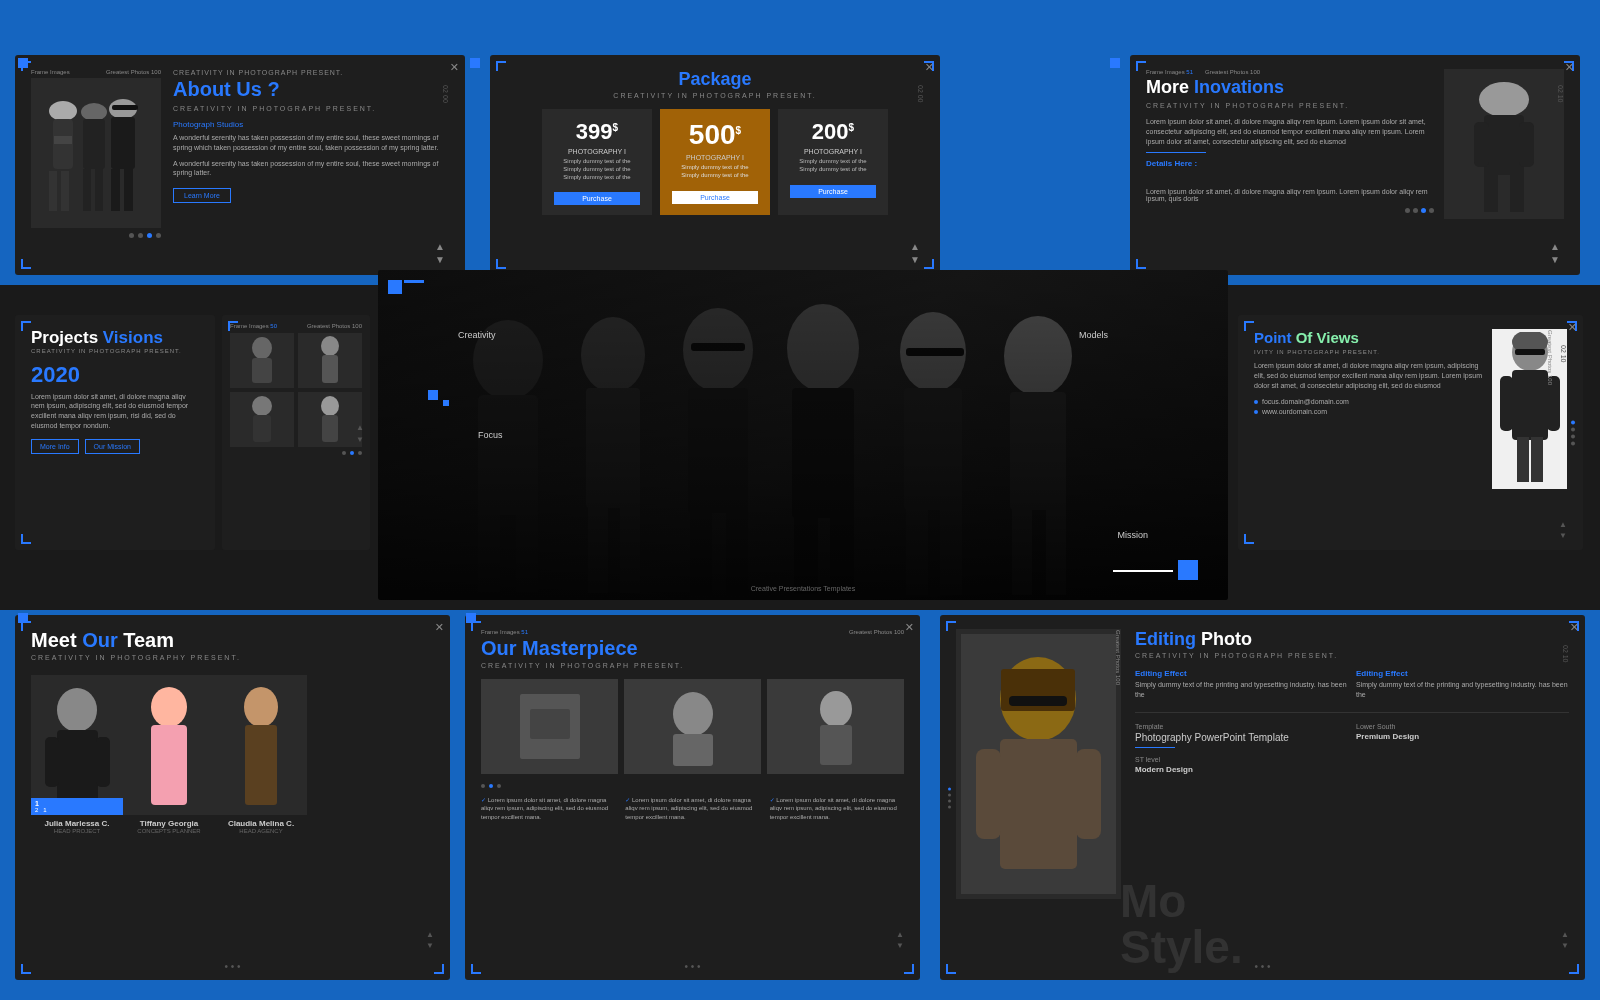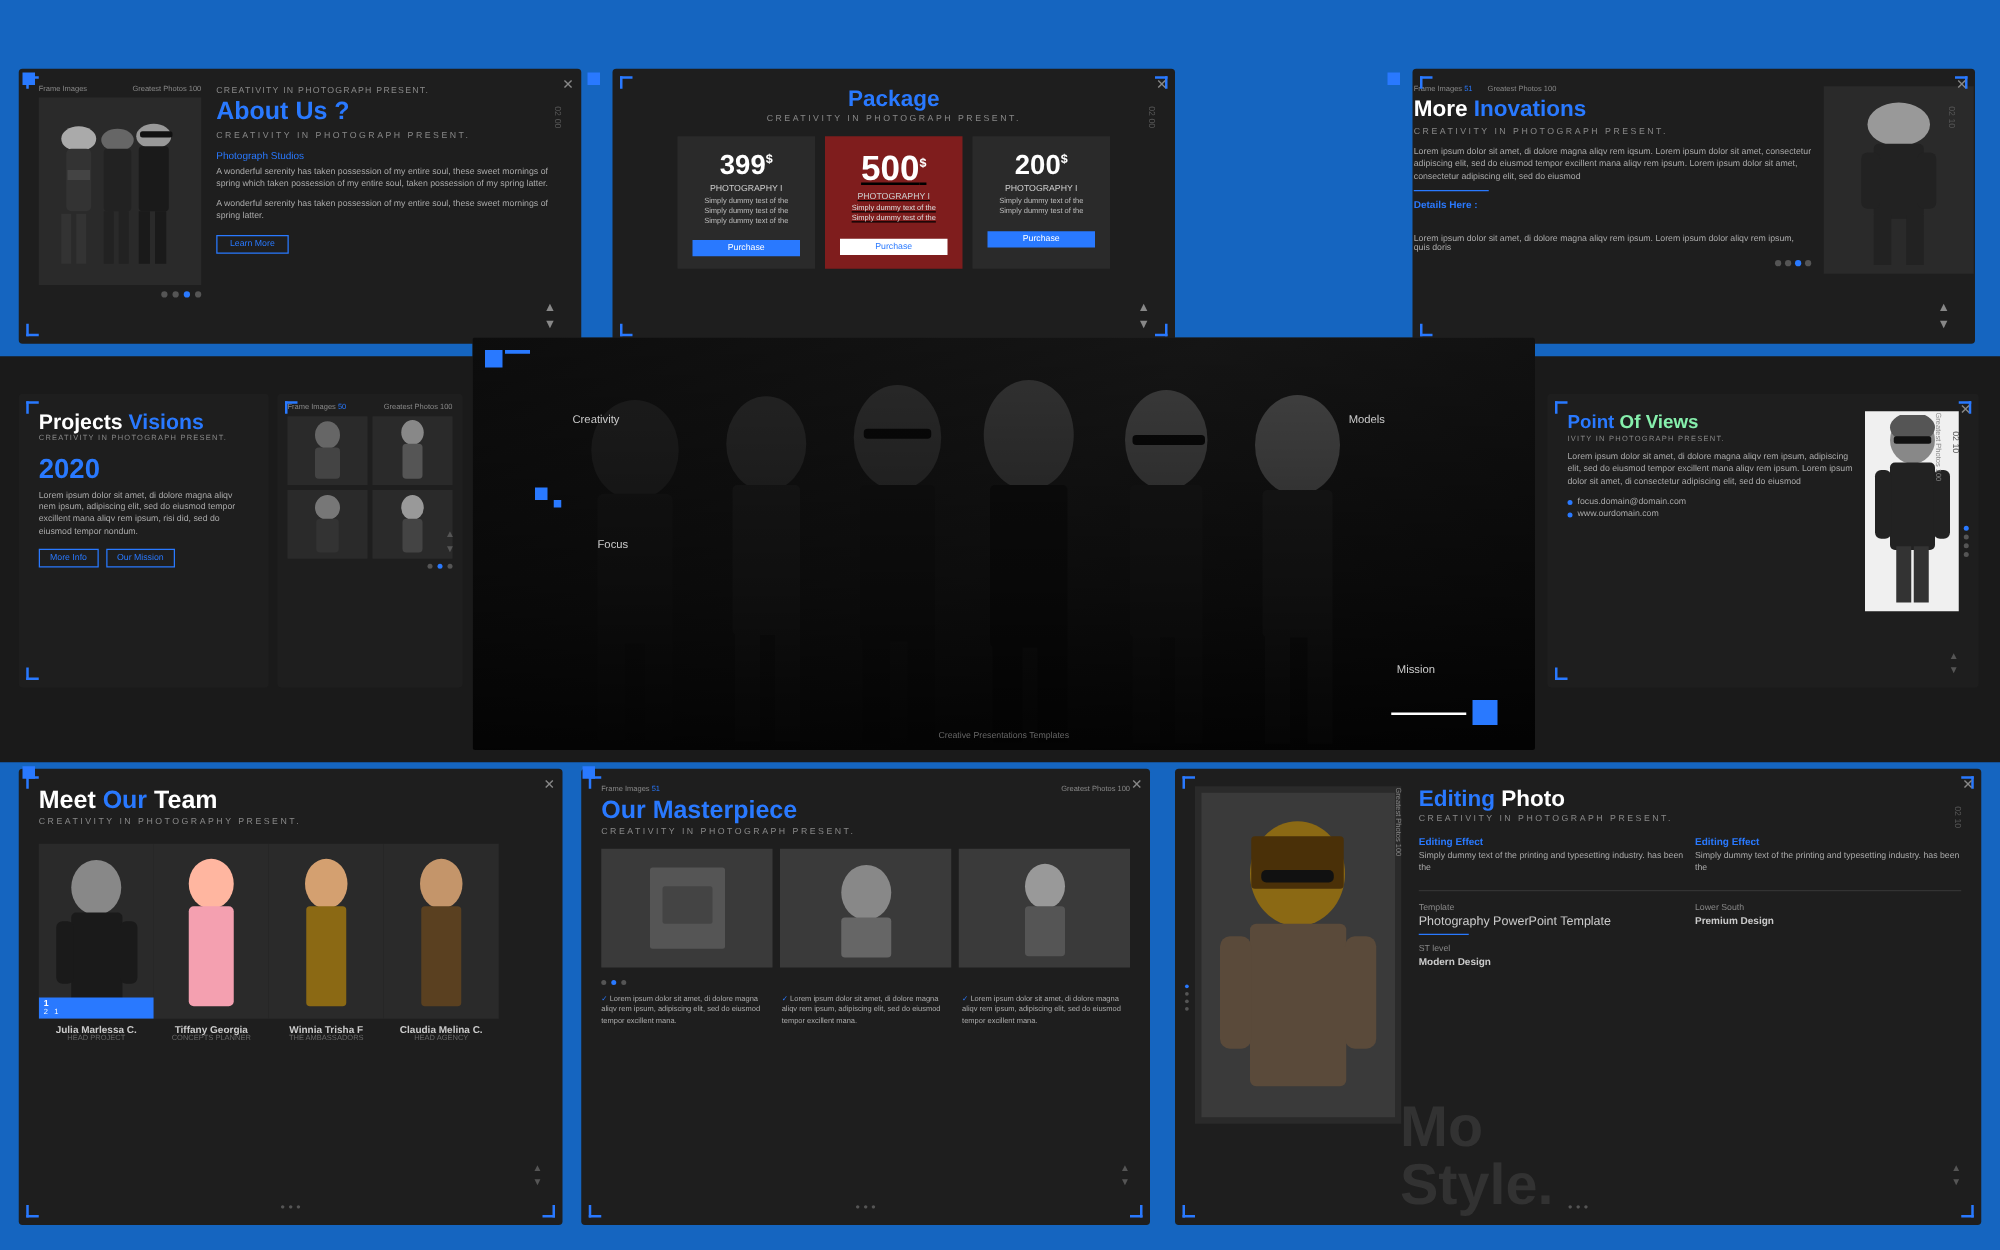--- a/index.html
+++ b/index.html
@@ -103,21 +103,21 @@
     #card-package .pkg-title { color: #2979FF; font-size: 18px; font-weight: bold; text-align: center; margin-bottom: 2px; }
     #card-package .pkg-subtitle { color: #888; font-size: 7px; text-align: center; letter-spacing: 2px; margin-bottom: 10px; }
     .pricing-grid { display: flex; gap: 8px; justify-content: center; }
     .price-card {
       background: #2a2a2a;
       padding: 10px 12px;
       text-align: center;
       width: 110px;
       position: relative;
     }
-    .price-card.featured { background: #7f1d1d; text-decoration: underline; }
+    .price-card.featured { background: #a16207; }
     .price-amount { font-size: 22px; font-weight: bold; color: #fff; }
     .price-amount sup { font-size: 10px; }
     .price-plan { color: #ccc; font-size: 7px; margin: 3px 0; }
     .price-desc { color: #bbb; font-size: 6px; line-height: 1.3; margin-bottom: 6px; }
     .price-card.featured .price-desc { color: #ddd; }
     .purchase-btn {
       background: #2979FF; color: #fff; border: none; font-size: 7px;
       padding: 3px 10px; cursor: pointer; width: 100%;
     }
     .price-card.featured .purchase-btn { background: #fff; color: #2979FF; }
@@ -295,21 +295,21 @@
     <span class="nav-arrow">▼</span>
   </div>
 </div>
 
 <div class="slide-card" id="card-innovations">
   <div class="corner-tl"></div>
     <div class="corner-tr"></div>
   <div class="corner-bl"></div>
   <span class="x-btn">✕</span>
   <div style="position:absolute;right:16px;top:30px;color:#555;font-size:7px;writing-mode:vertical-rl;">02 10</div>
-  <div class="card-inner" style="padding:14px 1px;display:flex;gap:10px;">
+  <div class="card-inner" style="padding:14px 16px;display:flex;gap:10px;">
     <div class="text-side">
       <div style="color:#888;font-size:6px;margin-bottom:2px;display:flex;gap:12px;">
         <span>Frame Images <span style="color:#2979FF;">51</span></span>
         <span>Greatest Photos 100</span>
       </div>
       <div class="inno-title">
         <span style="color:#fff;">More</span>
         <span style="color:#2979FF;">Inovations</span>
       </div>
       <div class="inno-subtitle">CREATIVITY IN PHOTOGRAPH PRESENT.</div>
@@ -564,30 +564,20 @@
         <div style="background:#2a2a2a;width:92px;height:140px;display:flex;align-items:flex-end;justify-content:center;">
           <svg width="85" height="130" viewBox="0 0 85 130">
             <ellipse cx="42" cy="22" rx="18" ry="20" fill="#ffb6a0"></ellipse>
             <rect x="24" y="40" width="36" height="80" rx="4" fill="#f4a0b0"></rect>
           </svg>
         </div>
         <div style="color:#ccc;font-size:8px;font-weight:bold;margin-top:4px;">Tiffany Georgia</div>
         <div style="color:#666;font-size:6px;">CONCEPTS PLANNER</div>
       </div>
 
-      <div style="width:92px;text-align:center;">
-        <div style="background:#2a2a2a;width:92px;height:140px;display:flex;align-items:flex-end;justify-content:center;">
-          <svg width="85" height="130" viewBox="0 0 85 130">
-            <ellipse cx="42" cy="22" rx="17" ry="20" fill="#d4a070"></ellipse>
-            <rect x="26" y="40" width="32" height="80" rx="3" fill="#8b6914"></rect>
-          </svg>
-        </div>
-        <div style="color:#ccc;font-size:8px;font-weight:bold;margin-top:4px;">Winnia Trisha F</div>
-        <div style="color:#666;font-size:6px;">THE AMBASSADORS</div>
-      </div>
 
       <div style="width:92px;text-align:center;">
         <div style="background:#2a2a2a;width:92px;height:140px;display:flex;align-items:flex-end;justify-content:center;">
           <svg width="85" height="130" viewBox="0 0 85 130">
             <ellipse cx="42" cy="22" rx="17" ry="20" fill="#c4956a"></ellipse>
             <rect x="26" y="40" width="32" height="80" rx="3" fill="#5a4020"></rect>
           </svg>
         </div>
         <div style="color:#ccc;font-size:8px;font-weight:bold;margin-top:4px;">Claudia Melina C.</div>
         <div style="color:#666;font-size:6px;">HEAD AGENCY</div>

